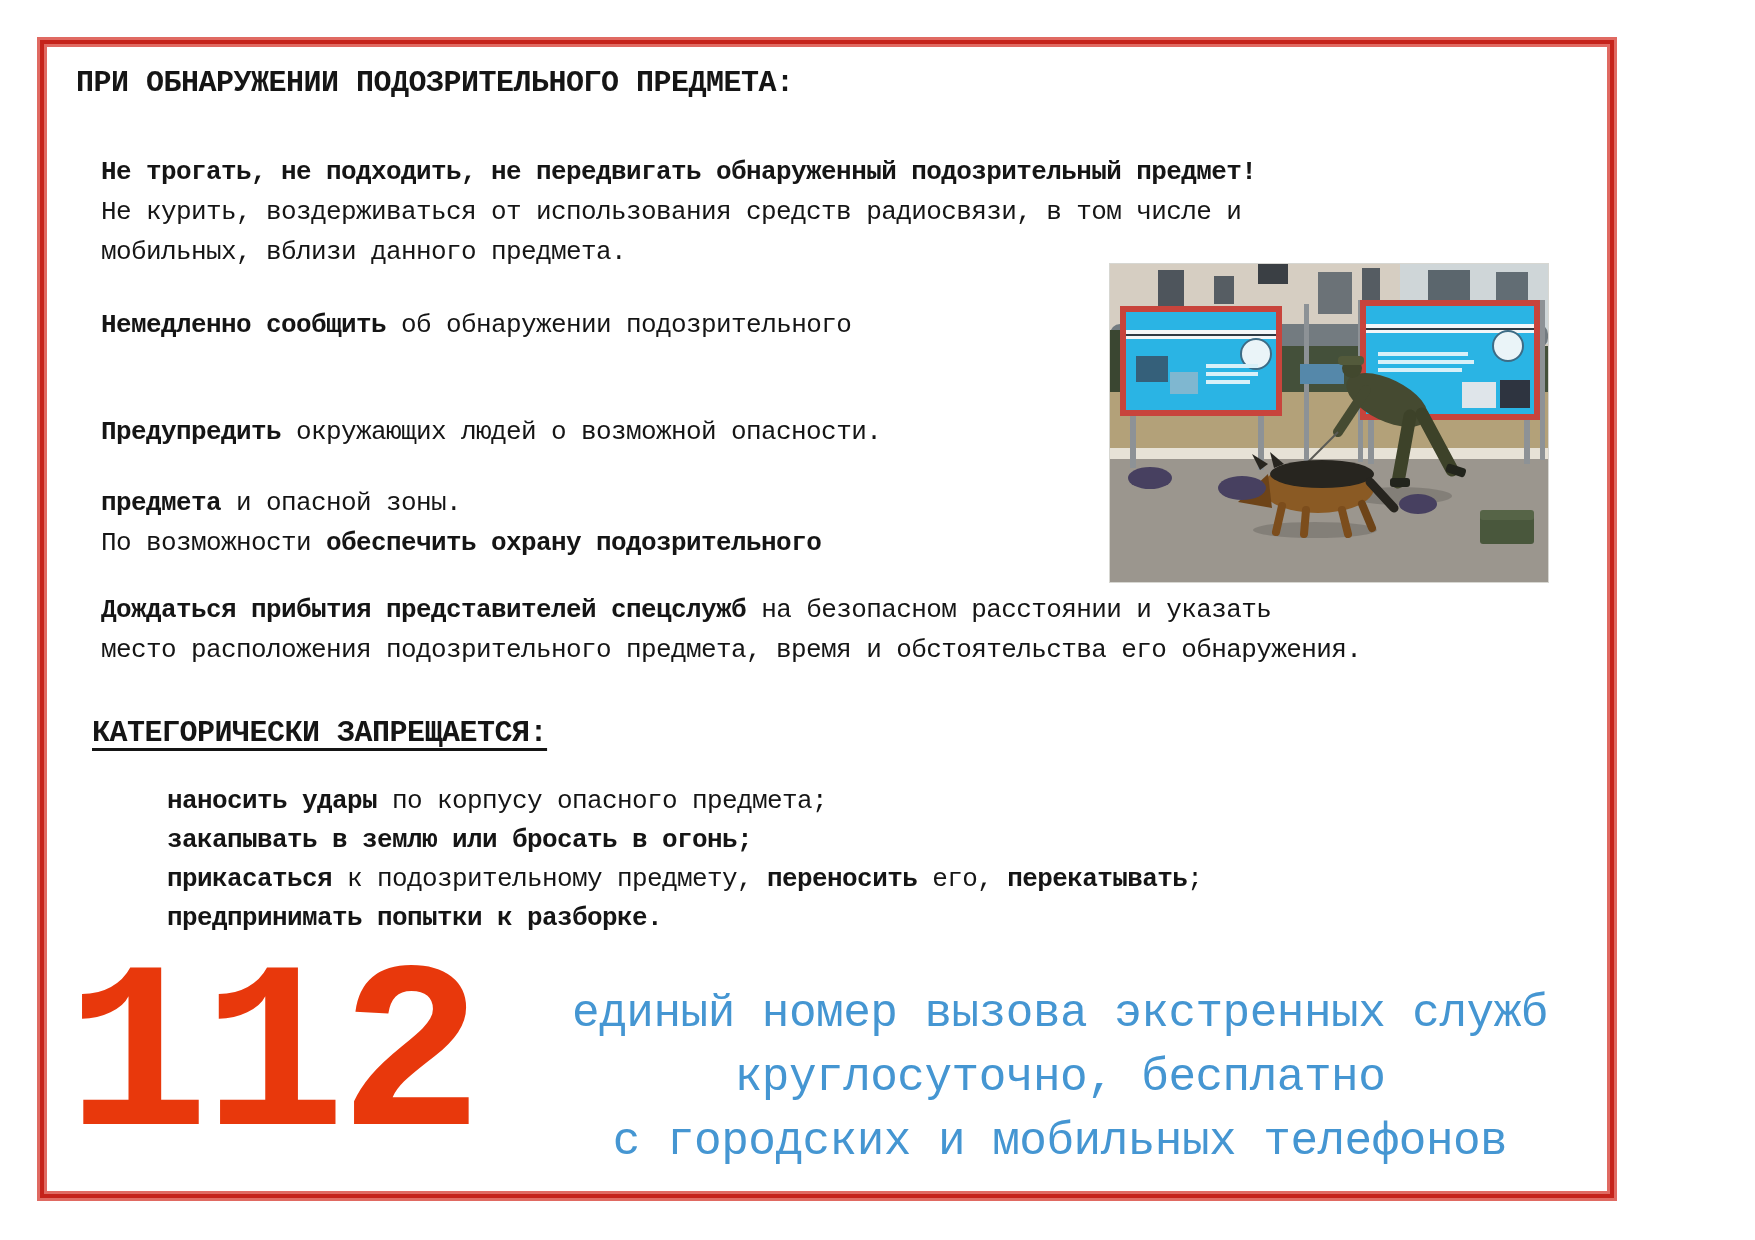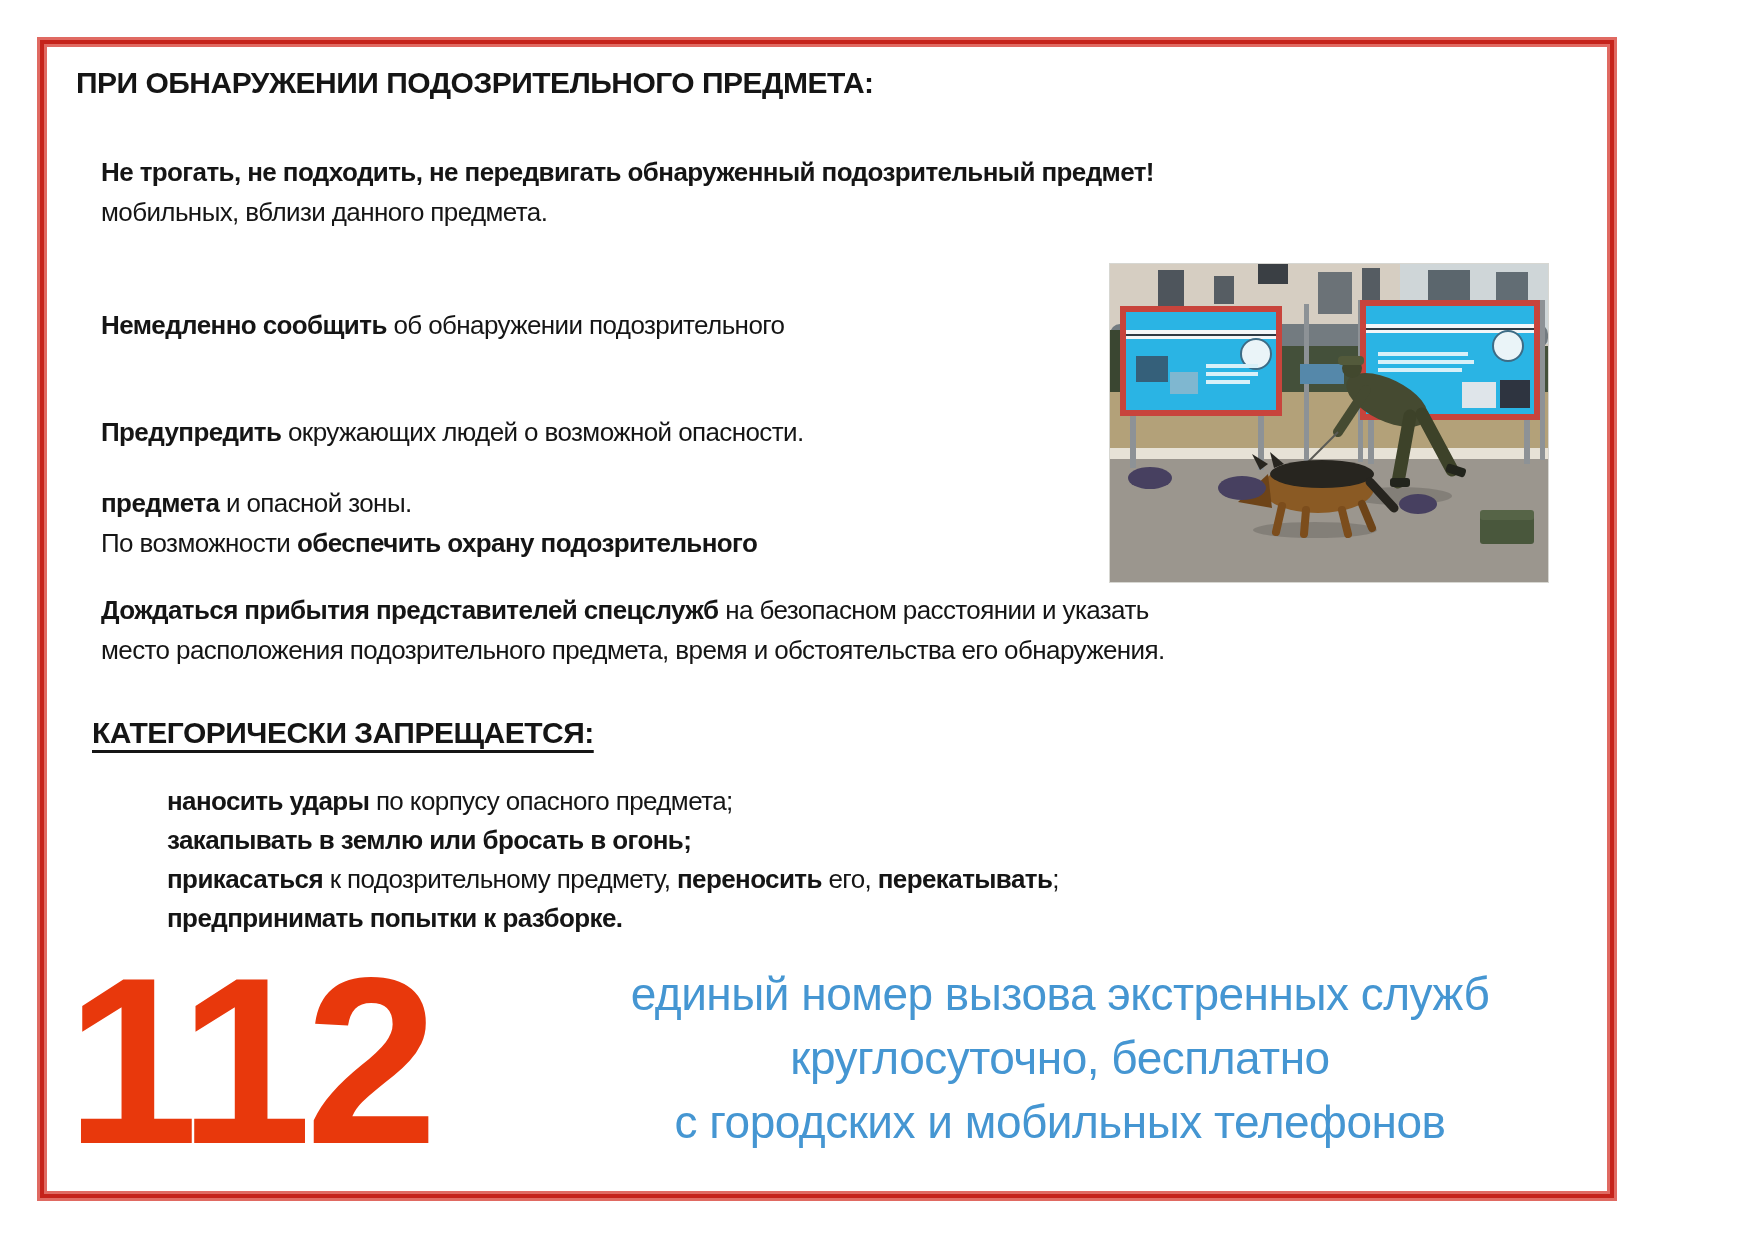--- a/index.html
+++ b/index.html
@@ -1,18 +1,18 @@
 <!DOCTYPE html>
 <html style="--frame-red: #c5231b; --frame-red-light: #e06a62; --number-red: #e8380c; --tagline-blue: #4596d2; --text-black: #151515;"><head>
 <meta charset="utf-8">
 <style>
   html,body{margin:0;padding:0;background:#ffffff;}
   .canvas{
     position:relative; width:1755px; height:1240px; background:#ffffff;
-    font-family:Liberation Sans, sans-serif; color:var(--text-black,#151515);
+    font-family:Liberation Mono, monospace; color:var(--text-black,#151515);
     overflow:hidden;
   }
   .frame{
     position:absolute; left:40px; top:40px; width:1566px; height:1150px;
     border:4px solid var(--frame-red,#c5231b);
     box-shadow: inset 0 0 0 3px var(--frame-red-light,#e06a62),
                 0 0 0 3px var(--frame-red-light,#e06a62),
                 0 1px 2px rgba(0,0,0,.25);
     background:transparent;
   }
@@ -32,40 +32,41 @@
     font-size:30px; font-weight:bold; letter-spacing:-0.5px; white-space:nowrap;
     text-decoration:underline; text-decoration-thickness:3px; text-underline-offset:7px;
   }
   .list{left:142px; top:782px; line-height:39px;}
   .big-number{
     position:absolute; left:66px; top:942px;
     font-size:238px; line-height:238px; font-weight:bold; letter-spacing:-6px;
     color:var(--number-red,#e8380c);
   }
   .tagline{
-    position:absolute; left:520px; top:962px; width:1080px; text-align:center;
+    position:absolute; left:520px; top:982px; width:1080px; text-align:center;
     color:var(--tagline-blue,#4596d2); font-size:46px; line-height:64px;
     letter-spacing:-0.5px;
   }
   .photo{
     position:absolute; left:1110px; top:264px; width:438px; height:318px;
     box-shadow:0 0 0 1px #d7d7d2;
   }
 </style>
 </head>
 <body>
 
 <div class="canvas">
 
   <div class="frame"></div>
 
   <h1 class="title">ПРИ ОБНАРУЖЕНИИ ПОДОЗРИТЕЛЬНОГО ПРЕДМЕТА:</h1>
 
   <div class="para p1">
       <div class="line"><span class="b">Не трогать, не подходить, не передвигать обнаруженный подозрительный предмет!</span></div>
+      <div class="line"><span>Не курить, воздерживаться от использования средств радиосвязи, в том числе и</span></div>
       <div class="line"><span>мобильных, вблизи данного предмета.</span></div>
     </div>
   <div class="para p2">
       <div class="line"><span class="b">Немедленно сообщить</span><span> об обнаружении подозрительного</span></div>
     </div>
   <div class="para p3">
       <div class="line"><span class="b">Предупредить</span><span> окружающих людей о возможной опасности.</span></div>
     </div>
   <div class="para p4">
       <div class="line"><span class="b">предмета</span><span> и опасной зоны.</span></div>

